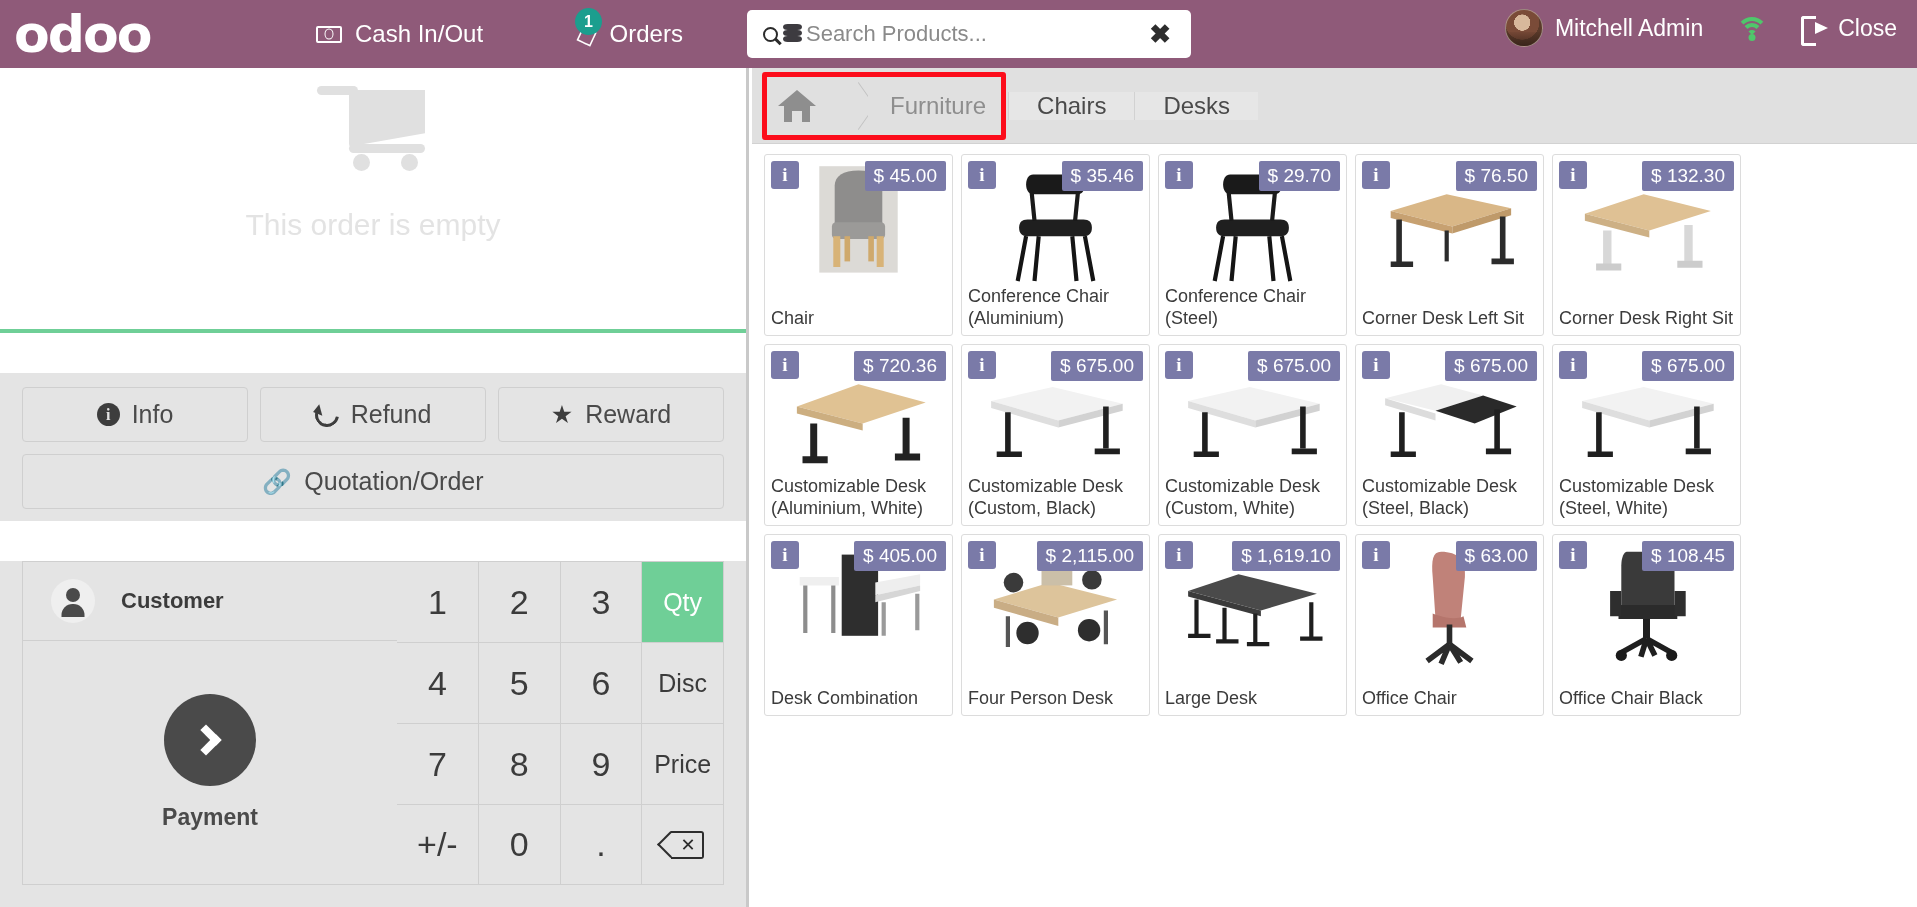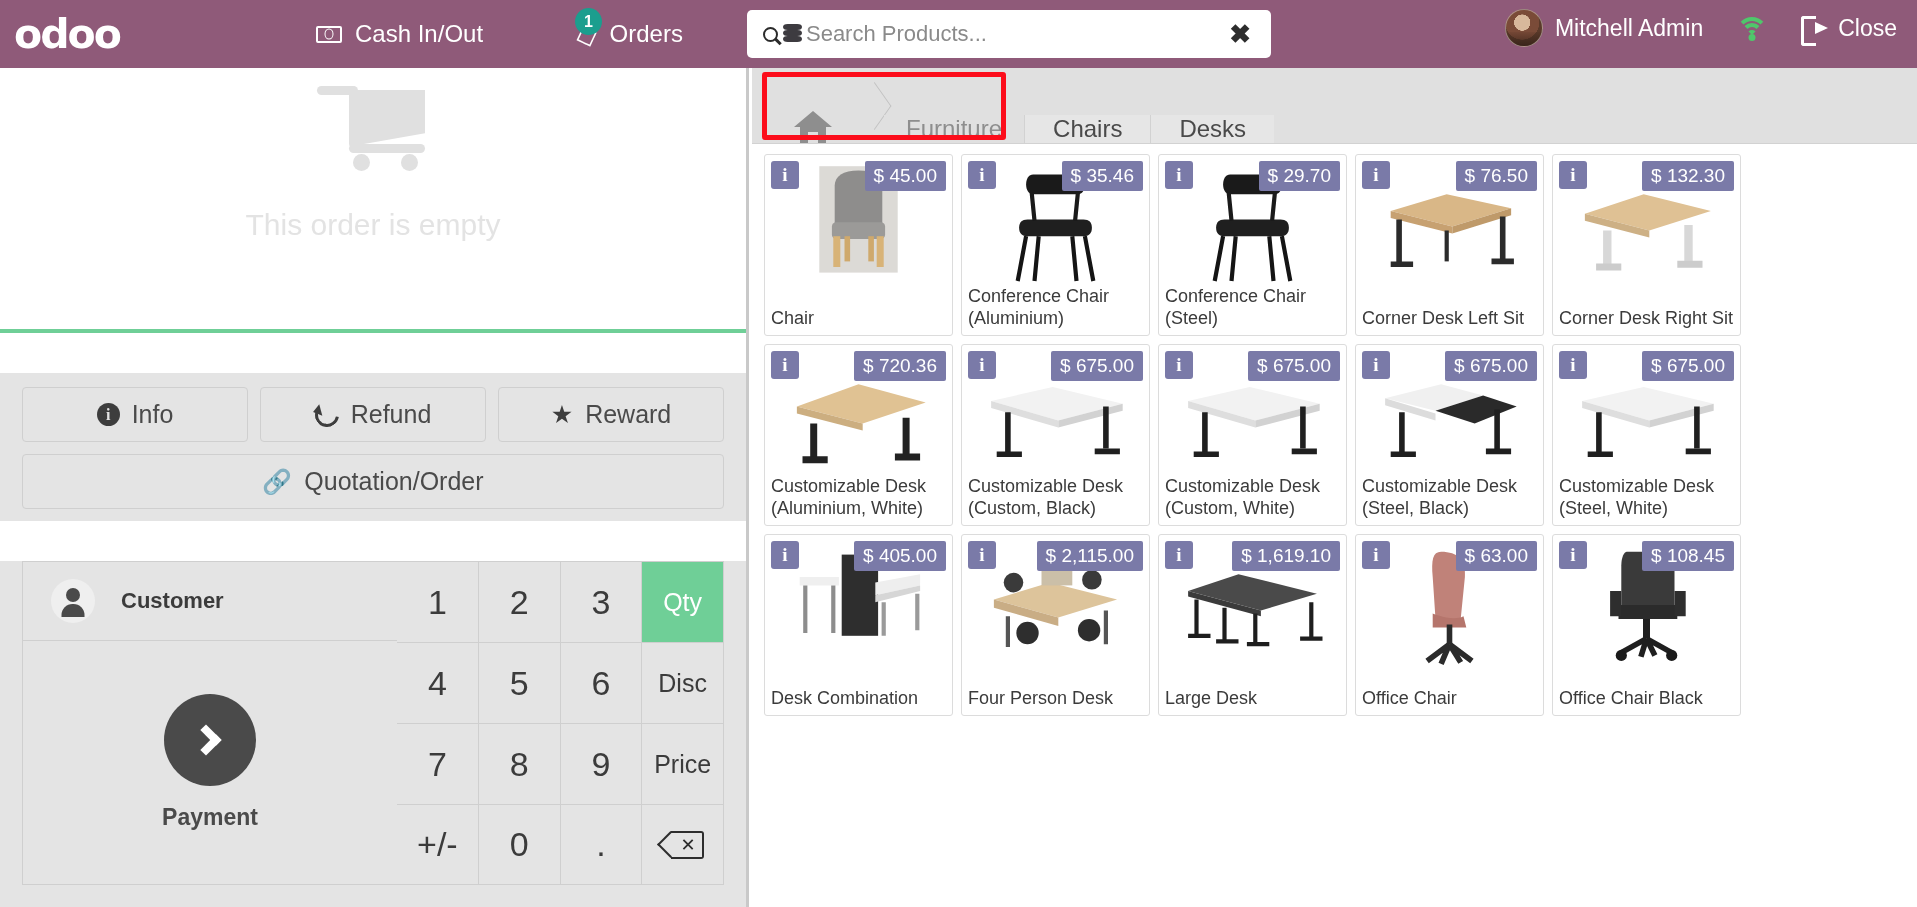--- a/index.html
+++ b/index.html
@@ -13,21 +13,21 @@
   
   .topbar {
     position: absolute; top: 0; left: 0;
     width: 1917px; height: 68px;
     background: #8f5a79;
     display: flex; align-items: center;
     color: #ffffff;
   }
   .odoo-logo {
     width: 200px; margin-left: 14px;
-    font-size: 41px; font-weight: 700;
+    font-size: 52px; font-weight: 700;
     letter-spacing: -2px; line-height: 1;
     color: #ffffff; font-family: "DejaVu Sans", sans-serif;
     user-select: none;
   }
   .top-btn {
     display: flex; align-items: center; gap: 13px;
     font-size: 24px; color: #ffffff;
     padding: 6px 16px; cursor: pointer;
     position: relative; white-space: nowrap;
   }
@@ -46,21 +46,21 @@
     border-radius: 2px; position: relative; flex: none;
   }
   .icon-money::after {
     content: ""; position: absolute; left: 50%; top: 50%;
     transform: translate(-50%,-50%);
     width: 7px; height: 9px; border: 1.5px solid #fff; border-radius: 50%;
   }
 
   .searchwrap {
     margin-left: 48px;
-    width: 524px; height: 48px;
+    width: 444px; height: 48px;
     background: #ffffff; border-radius: 5px;
     display: flex; align-items: center;
     padding: 0 14px 0 16px;
     position: relative;
   }
   .search-icons { display: flex; align-items: center; gap: 2px; flex: none; }
   .mag {
     width: 15px; height: 15px; border: 2.6px solid #2b2b2b;
     border-radius: 50%; position: relative; display: inline-block;
   }
@@ -262,22 +262,22 @@
     transform: rotate(45deg);
   }
   .ic-backspace .x { position: relative; font-size: 18px; color:#2d2d2d; margin-right: 8px; line-height:1; }
 
   
   .rightpane {
     position: absolute; left: 752px; top: 68px;
     width: 1165px; height: 839px; background: #ffffff;
   }
   .catbar {
-    height: 76px; background: #e0e0e0; display: flex; align-items: flex-end;
-    position: relative; border-bottom: 1px solid #d2d2d2; padding-left: 16px;
+    height: 76px; background: #e0e0e0; display: flex; align-items: center;
+    position: relative; border-bottom: 1px solid #d2d2d2;
   }
   .breadcrumb-hl {
     position: absolute; left: 10px; top: 4px;
     width: 244px; height: 68px;
     border: 5px solid #fc0d1b; border-radius: 3px;
     pointer-events: none; z-index: 5;
   }
   .crumb {
     display: flex; align-items: center;
     background: #e0e0e0; padding: 0 22px; cursor: pointer;

